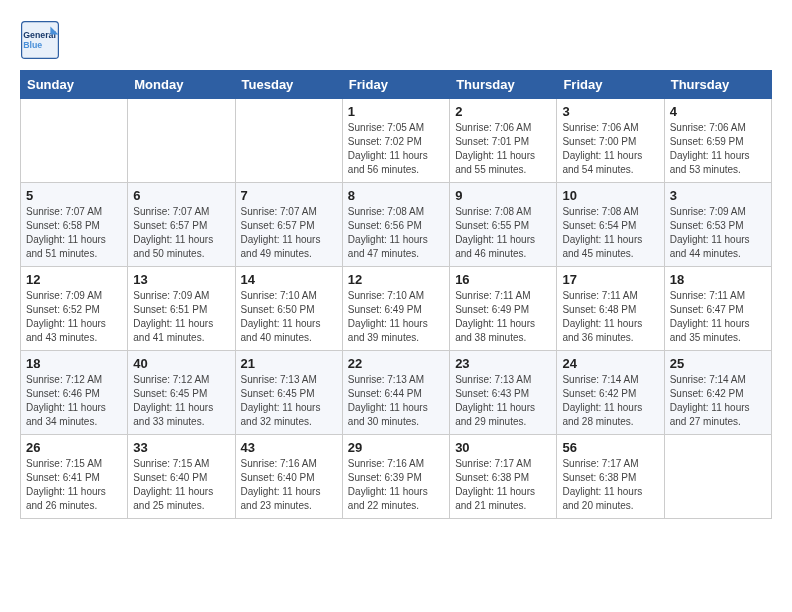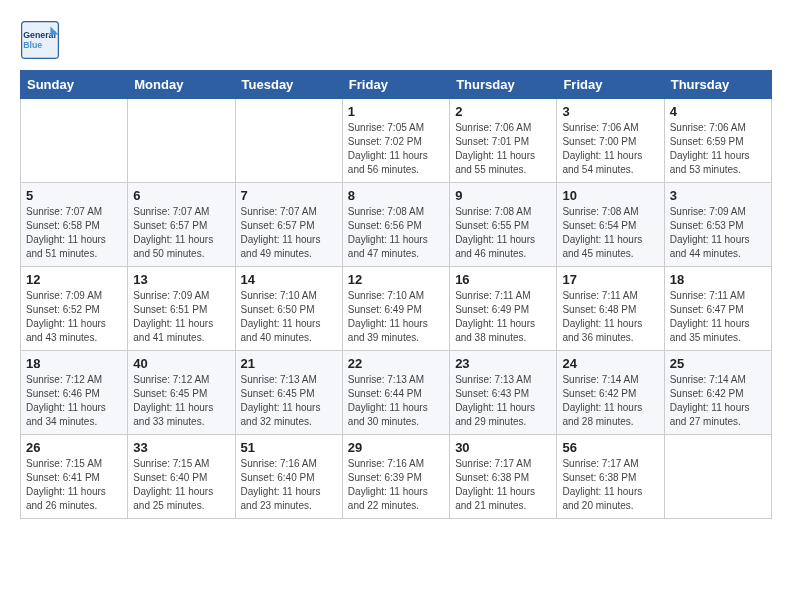--- a/index.html
+++ b/index.html
@@ -316,21 +316,21 @@
 and 26 minutes.</div>
         </td>
         <td>
           <span class="day-num">33</span>
           <div class="day-info" style="white-space: pre-line;">Sunrise: 7:15 AM
 Sunset: 6:40 PM
 Daylight: 11 hours
 and 25 minutes.</div>
         </td>
         <td>
-          <span class="day-num">51</span>
+          <span class="day-num">43</span>
           <div class="day-info" style="white-space: pre-line;">Sunrise: 7:16 AM
 Sunset: 6:40 PM
 Daylight: 11 hours
 and 23 minutes.</div>
         </td>
         <td>
           <span class="day-num">29</span>
           <div class="day-info" style="white-space: pre-line;">Sunrise: 7:16 AM
 Sunset: 6:39 PM
 Daylight: 11 hours

